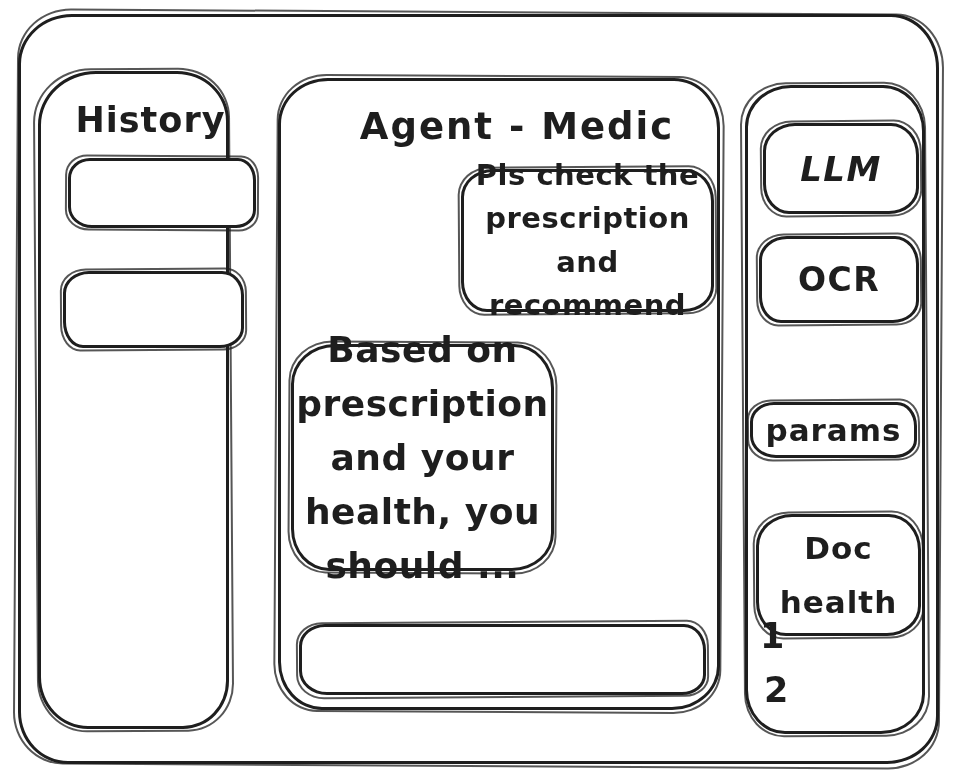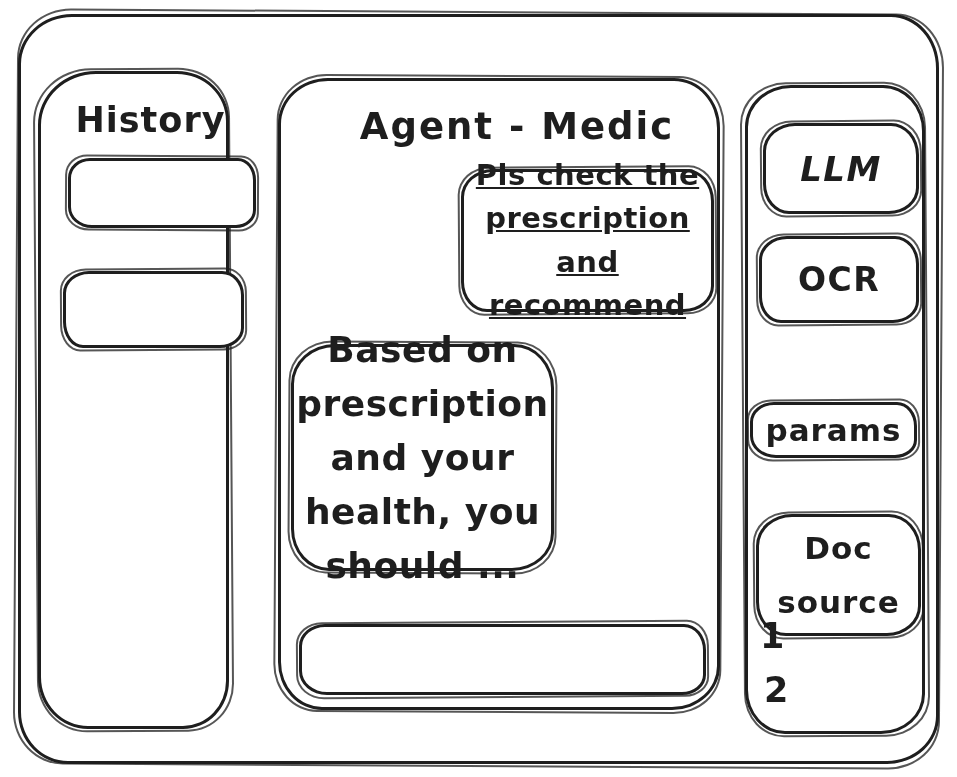--- a/index.html
+++ b/index.html
@@ -76,21 +76,20 @@
     display:flex; align-items:center; justify-content:center;
     text-align:center;
     white-space:pre-line;
     font-size:36px; font-weight:600; line-height:1.5;
     letter-spacing:.5px;
   }
   .bubble.user{
     left:180px; top:88px; width:253px; height:143px;
     border-radius:32px 28px 30px 26px / 28px 32px 26px 30px;
     font-size:29px;
-    text-decoration:underline;
   }
   .bubble.agent{
     left:10px; top:263px; width:263px; height:227px;
     border-radius:44px 40px 42px 38px / 40px 44px 38px 42px;
   }
   .input-wrap{
     left:18px; top:543px; width:407px; height:71px;
     border-radius:26px 22px 24px 28px / 22px 26px 20px 24px;
   }
   .input-wrap input{
@@ -181,20 +180,20 @@
       <div class="sketch alt input-wrap">
         <input type="text" placeholder="" style="">
       </div>
     </div>
 
     <div class="sketch alt tools-panel">
       <button class="tool-btn llm">LLM</button>
       <button class="tool-btn ocr">OCR</button>
       <button class="tool-btn params">params</button>
       <button class="tool-btn doc">Doc
-source</button>
+health</button>
 
       <div class="doc-num one">1</div>
       <div class="doc-num two">2</div>
     </div>
 
   </div>
 </div>
 
 </body></html>

